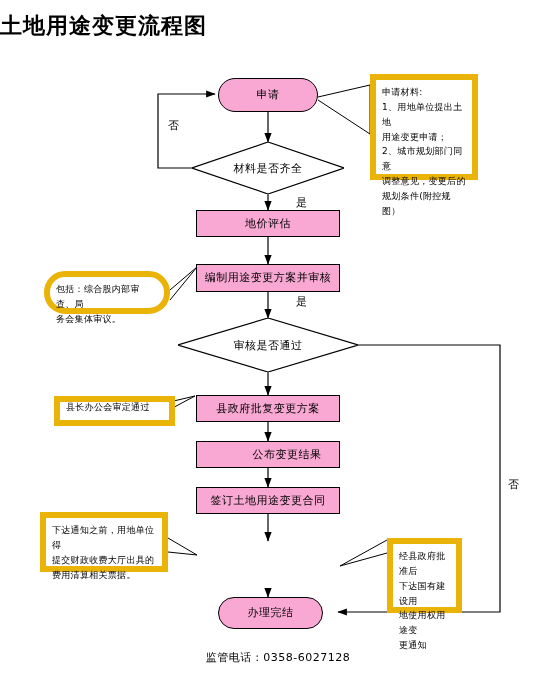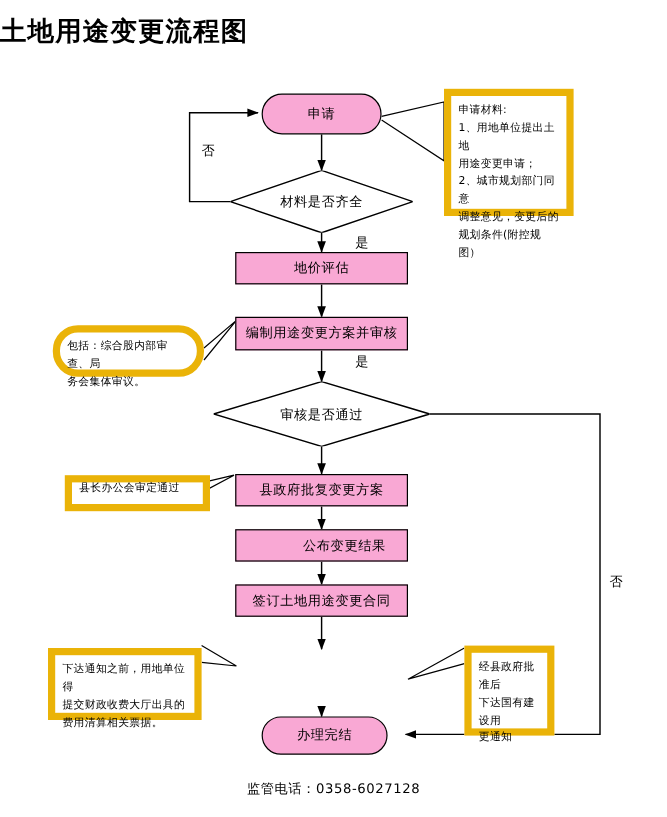--- a/index.html
+++ b/index.html
@@ -225,27 +225,28 @@
 
   <div class="note" style="left:44px; top:271px; width:126px; height:43px;border-radius:21px;">
     <p>包括：综合股内部审查、局</p>
     <p>务会集体审议。</p>
   </div>
 
   <div class="note" style="left:54px; top:396px; width:121px; height:30px; display:flex; align-items:flex-end;">
     <p>县长办公会审定通过</p>
   </div>
 
-  <div class="note" style="left:40px; top:540px; width:128px; height:60px;">
+  <div class="note" style="left:40px; top:512px; width:128px; height:60px;">
     <p>下达通知之前，用地单位得</p>
     <p>提交财政收费大厅出具的</p>
     <p>费用清算相关票据。</p>
   </div>
 
   <div class="note" style="left:387px; top:490px; width:75px; height:75px;margin-top:48px;">
     <p>经县政府批准后</p>
     <p>下达国有建设用</p>
+    <p>地使用权用途变</p>
     <p>更通知</p>
   </div>
 
   <div id="footer-note">监管电话：0358-6027128</div>
 
 </div>
 
 </body></html>

